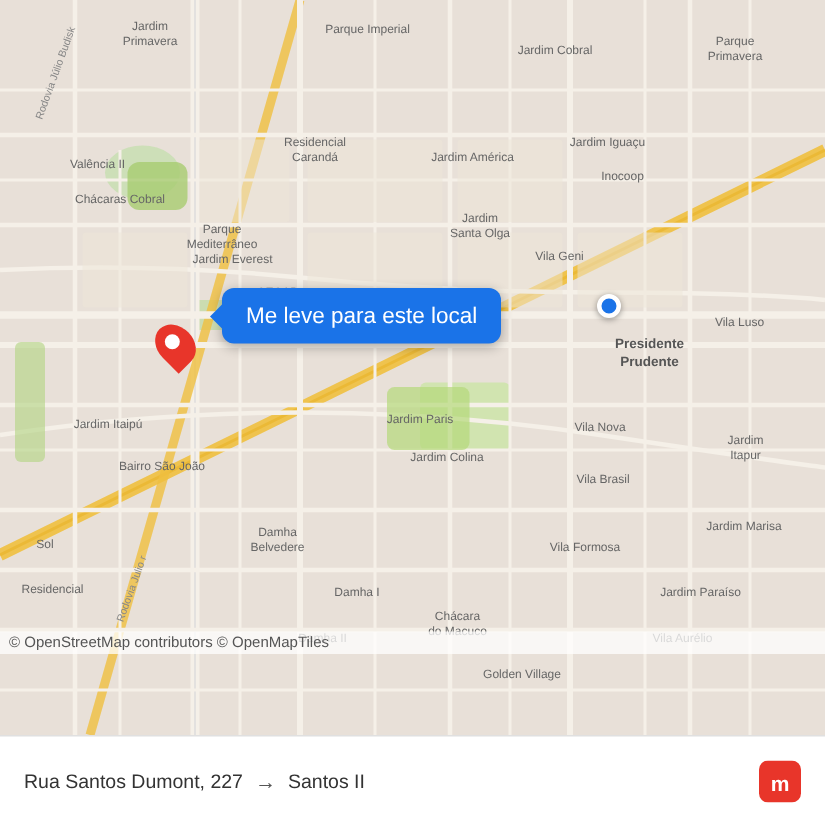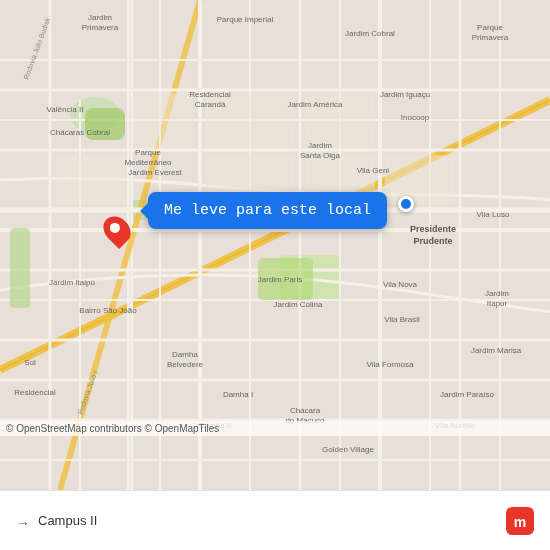--- a/index.html
+++ b/index.html
@@ -68,21 +68,20 @@
       left: 148px;
       background: #1a73e8;
       color: white;
       padding: 10px 16px;
       border-radius: 8px;
       font-size: 15px;
       font-weight: 500;
       white-space: nowrap;
       z-index: 10;
       box-shadow: 0 2px 8px rgba(0,0,0,0.3);
-      font-family: Liberation Mono, monospace;
     }
 
     .map-tooltip::before {
       content: '';
       position: absolute;
       left: -8px;
       top: 50%;
       transform: translateY(-50%);
       border-width: 8px 8px 8px 0;
       border-style: solid;
@@ -283,22 +282,23 @@
     <span>Me leve para este local</span>
   </div>
 
   <div class="copyright-bar">
     <span>© OpenStreetMap contributors © OpenMapTiles</span>
   </div>
 </div>
 
 <div id="bottom-bar">
   <div class="route-info">
+    <span class="route-text">Rua Santos Dumont, 227</span>
     <span class="route-arrow">→</span>
-    <span class="route-text">Campus II</span>
+    <span class="route-text">Santos II</span>
   </div>
   <div class="moovit-logo">
     <svg width="28" height="28" viewBox="0 0 28 28">
       <rect width="28" height="28" rx="6" fill="#e8352a"></rect>
       <text x="14" y="20" font-size="14" fill="white" font-family="Arial" font-weight="bold" text-anchor="middle">m</text>
     </svg>
   </div>
 </div>
 
 </body></html>

